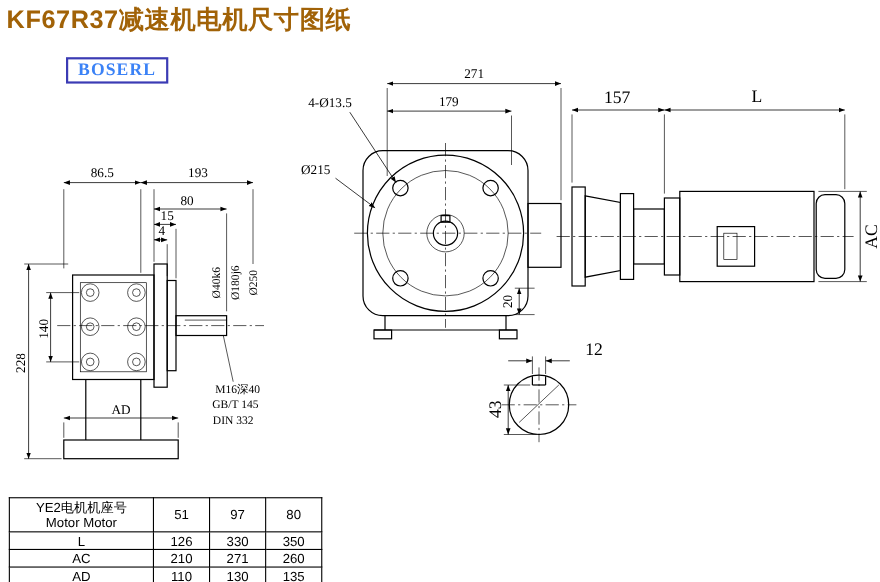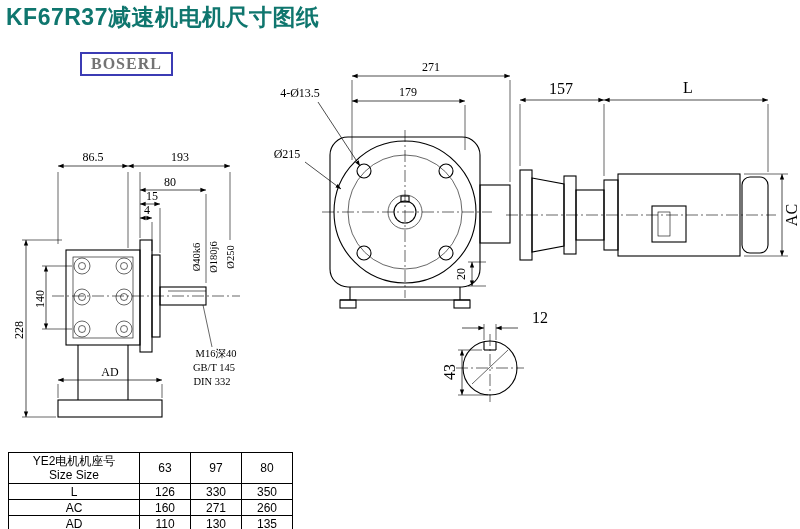--- a/index.html
+++ b/index.html
@@ -1,22 +1,22 @@
 <!DOCTYPE html>
 <html><head>
 <meta charset="utf-8">
 <style>
   html,body{margin:0;padding:0;background:#fff;}
   .page{position:relative;width:800px;height:529px;background:#fff;overflow:hidden;
         font-family:"Liberation Sans",sans-serif;}
   .title{position:absolute;left:6px;top:2px;margin:0;font-size:23px;font-weight:bold;
-         color:#0f766e;letter-spacing:0.5px;font-family:"Liberation Sans",sans-serif;}
-  .logo{position:absolute;left:60px;top:52px;border:2px solid #3b3bb4;color:#737373;
+         color:#a16207;letter-spacing:0.5px;font-family:"Liberation Sans",sans-serif;}
+  .logo{position:absolute;left:60px;top:52px;border:2px solid #3b3bb4;color:#3b82f6;
         font-family:"Liberation Serif",serif;font-weight:bold;font-size:16px;
-        padding:1px 9px;letter-spacing:1px;background:#fff;margin-left:20px;}
+        padding:1px 9px;letter-spacing:1px;background:#fff;}
   svg{position:absolute;left:0;top:0;}
   .s{fill:none;stroke:#000;stroke-width:1.1;}
   .sw{fill:#fff;stroke:#000;stroke-width:1.1;}
   .t{fill:none;stroke:#000;stroke-width:0.6;}
   .dim{fill:none;stroke:#000;stroke-width:0.7;marker-start:url(#arr);marker-end:url(#arr);}
   .dime{fill:none;stroke:#000;stroke-width:0.7;marker-end:url(#arr);}
   .cl{fill:none;stroke:#000;stroke-width:0.6;stroke-dasharray:12 3 2 3;}
   svg text{text-anchor:middle;fill:#000;}
   .dtx{font:12px "Liberation Serif",serif;}
   .dtb{font:16px "Liberation Serif",serif;}
@@ -204,35 +204,35 @@
       <line class="dim" x1="462" y1="350" x2="462" y2="395"></line>
       <text class="dtb" transform="rotate(-90 450 372)" x="450" y="377">43</text>
     </g>
   </svg>
 
   <table class="dims">
     <tbody>
         <tr>
       <td class="hd">
         <div>YE2电机机座号</div>
-        <div>Size Size</div>
+        <div>Motor Motor</div>
       </td>
-      <td class="v">63</td>
+      <td class="v">51</td>
       <td class="v">97</td>
       <td class="v">80</td>
     </tr>
     <tr>
       <td>L</td>
       <td class="v">126</td>
       <td class="v">330</td>
       <td class="v">350</td>
     </tr>
     <tr>
       <td>AC</td>
-      <td class="v">160</td>
+      <td class="v">210</td>
       <td class="v">271</td>
       <td class="v">260</td>
     </tr>
     <tr>
       <td>AD</td>
       <td class="v">110</td>
       <td class="v">130</td>
       <td class="v">135</td>
     </tr>
   </tbody>

